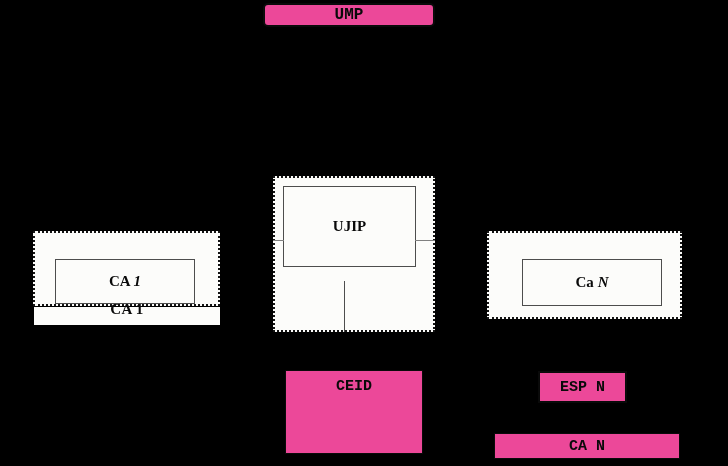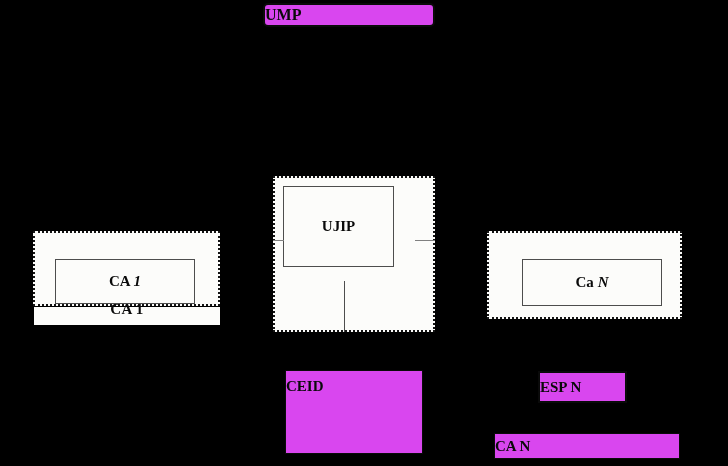--- a/index.html
+++ b/index.html
@@ -1,33 +1,33 @@
 <!DOCTYPE html>
 <html><head>
 <meta charset="utf-8">
 <style>
   html,body{margin:0;padding:0;background:#000;}
   #canvas{
     position:relative;width:728px;height:466px;background:#000000;overflow:hidden;
     font-family:"Liberation Serif","DejaVu Serif",serif;font-weight:bold;color:#0a0a0a;
   }
-  .node{position:absolute;background:#d946ef;display:flex;align-items:center;justify-content:flex-start;box-sizing:border-box;}
+  .node{position:absolute;background:#ec4899;display:flex;align-items:center;justify-content:center;box-sizing:border-box;font-family:Liberation Mono, monospace;}
   .solid{border:2px solid #0a0a0a;}
   .thin{border:1px solid #0a0a0a;}
   .dashedbox{position:absolute;background:#fcfcfa;border:2px dotted #141414;box-sizing:border-box;}
   .innerbox{position:absolute;background:#fcfcfa;border:1px solid #4d4d4d;box-sizing:border-box;
             display:flex;align-items:center;justify-content:center;}
   .line{position:absolute;background:#808080;}
   .vline{position:absolute;background:#4d4d4d;}
   .ital{font-style:italic;}
   
   #ump{left:263px;top:3px;width:172px;height:24px;border-radius:5px;font-size:16px;}
   
   #center-dashed{left:273px;top:176px;width:162px;height:156px;}
-  #ujip{left:283px;top:186px;width:111px;height:81px;font-size:15px;}
+  #ujip{left:283px;top:186px;width:133px;height:81px;font-size:15px;}
   #stub-left{left:273px;top:240px;width:11px;height:1px;}
   #stub-right{left:415px;top:240px;width:20px;height:1px;}
   #center-vline{left:344px;top:281px;width:1px;height:51px;}
   
   #left-dashed{left:33px;top:231px;width:187px;height:75px;}
   #ca1-inner{left:55px;top:259px;width:140px;height:45px;font-size:15px;}
   #ca1-strip{left:34px;top:307px;width:186px;height:18px;background:#fcfcfa;position:absolute;z-index:2;}
   #ca1-strip .strip-label{position:absolute;top:-6px;left:0;width:100%;text-align:center;font-size:15px;letter-spacing:.3px;}
   
   #right-dashed{left:487px;top:231px;width:195px;height:88px;}

